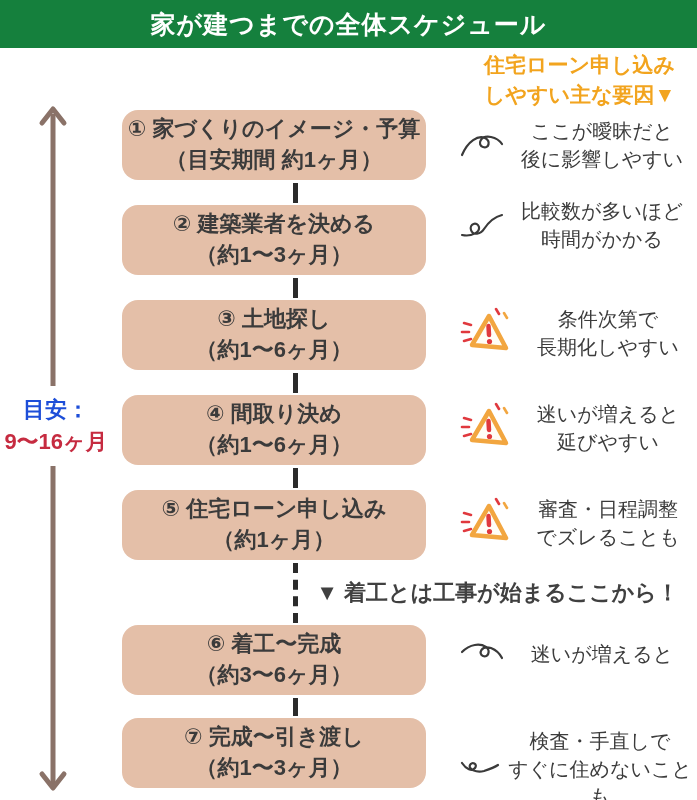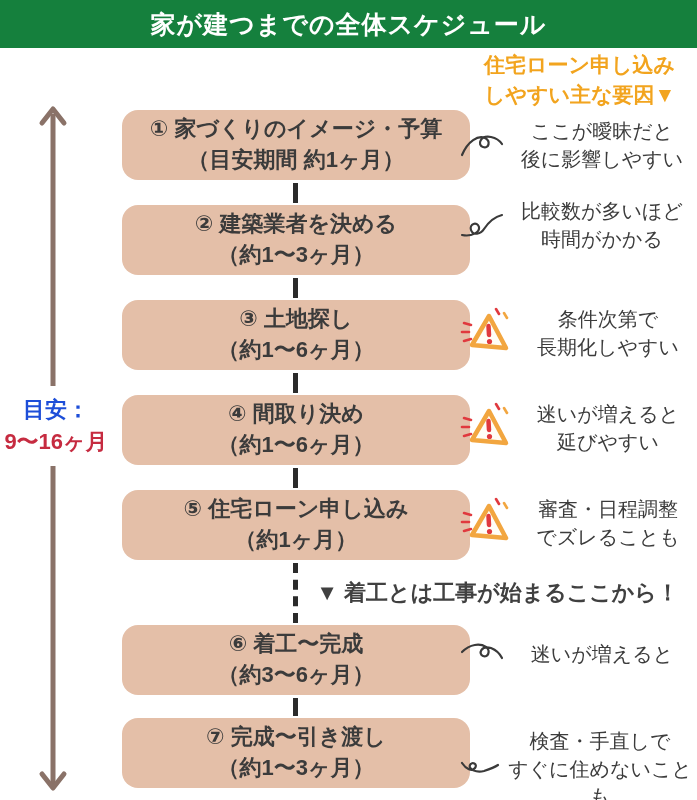--- a/index.html
+++ b/index.html
@@ -29,21 +29,21 @@
   .arrow-svg{position:absolute;left:30px;top:102px;}
   .duration-label{
     position:absolute;left:0px;top:386px;width:112px;z-index:2;
     background:#ffffff;text-align:center;padding:8px 0;line-height:1.45;
   }
   .duration-label .dl1{color:#1d4ed8;font-size:22px;font-weight:bold;}
   .duration-label .dl2{color:#c62b40;font-size:22px;font-weight:bold;}
 
   
   .step{
-    position:absolute;left:122px;width:348px;height:70px;border-radius:16px;
+    position:absolute;left:122px;width:304px;height:70px;border-radius:16px;
     background:#e4bfa8;display:flex;flex-direction:column;align-items:center;justify-content:center;
     color:#3b3b3b;font-weight:bold;line-height:1.4;
   }
   .step-title{font-size:22px;}
   .step-duration{font-size:22px;}
 
   
   .connector{
     position:absolute;left:293px;width:0;border-left:5px dashed #2b2b2b;
   }

